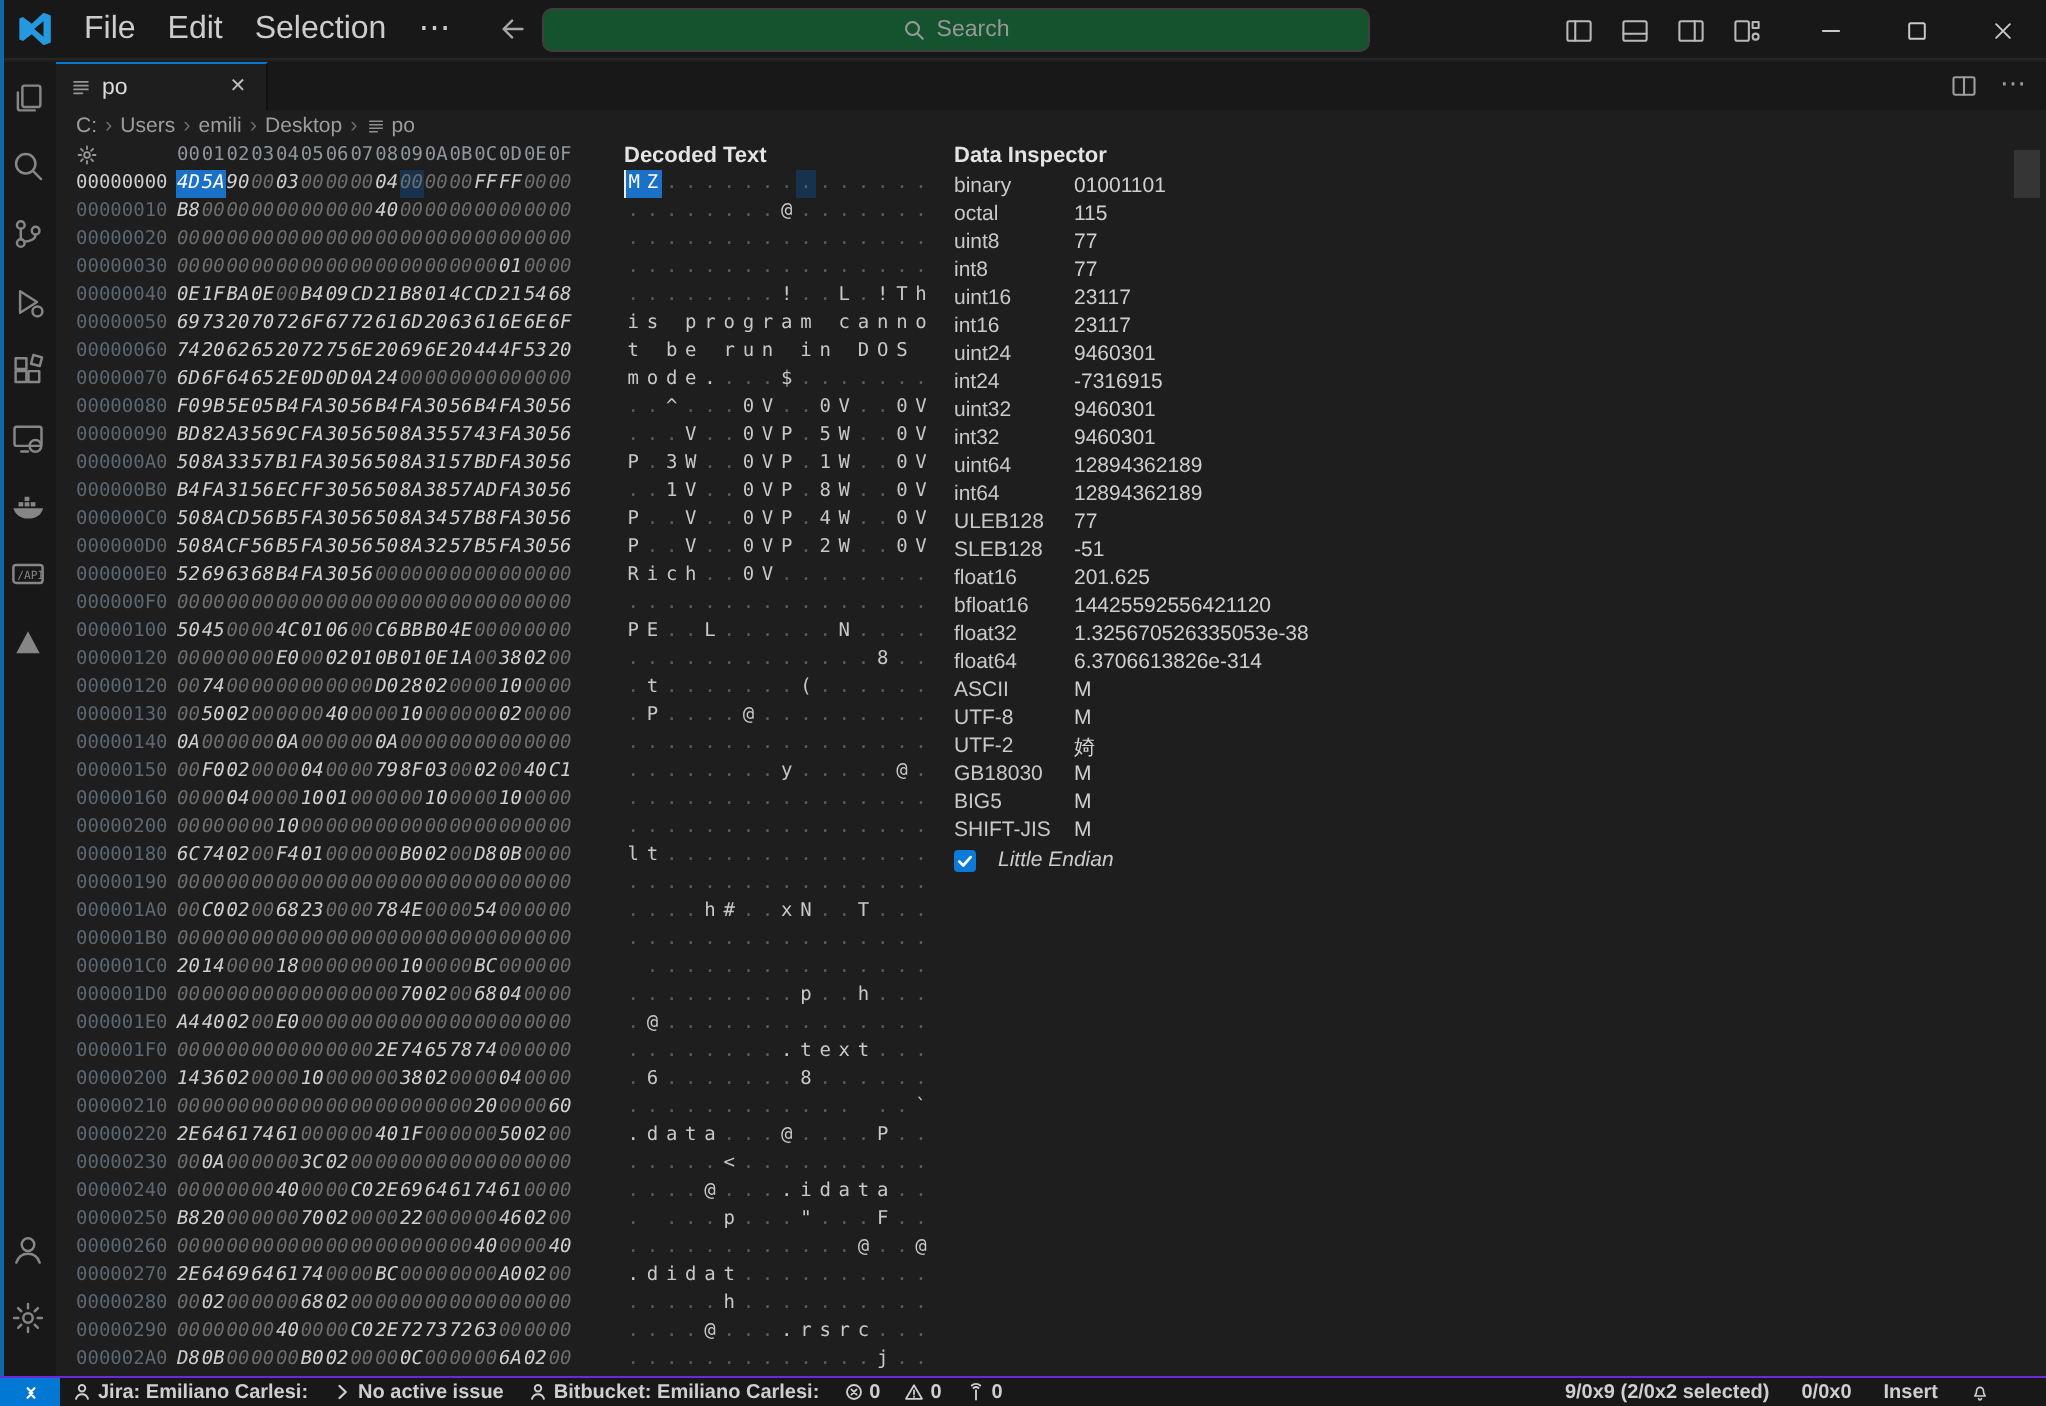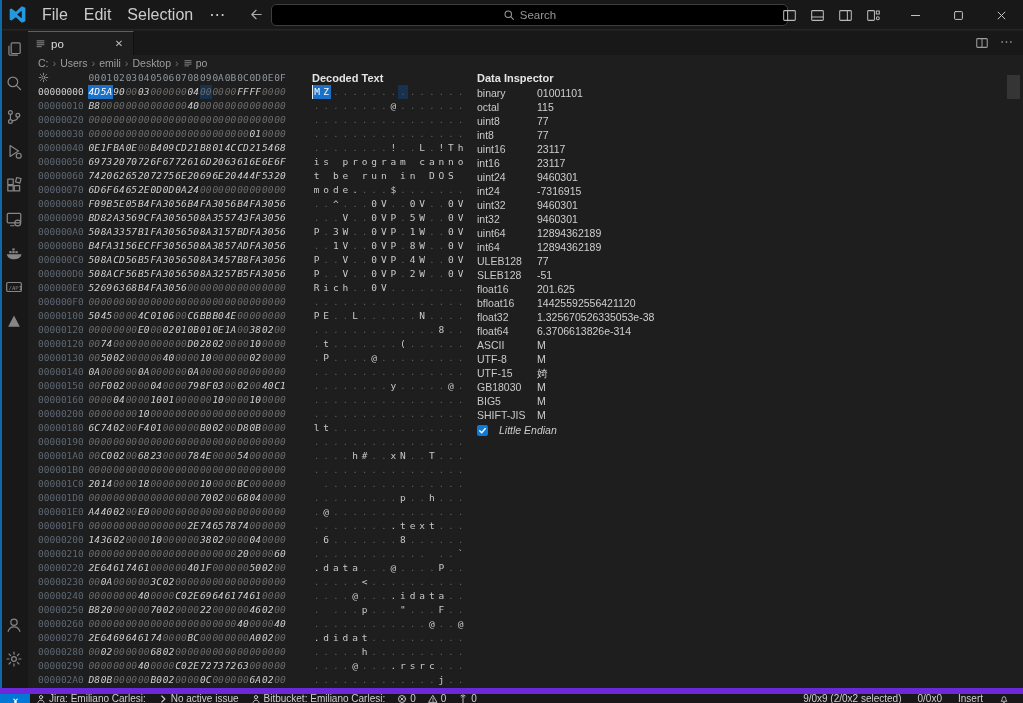--- a/index.html
+++ b/index.html
@@ -7,21 +7,21 @@
   #window { position:relative; width:1023px; height:703px; background:#1e1e1e; overflow:hidden; }
   .accent-edge { position:absolute; left:0; top:0; width:2px; height:703px; background:#0f68a9; z-index:40; }
 
   
   .titlebar { position:absolute; left:0; top:0; width:100%; height:30px; background:#181818; border-bottom:1px solid #262626; display:flex; align-items:center; z-index:30; }
   .vslogo { width:17px; height:17px; margin-left:9px; }
   .menus { display:flex; margin-left:8px; }
   .menu { color:#cccccc; font-size:16px; padding:0 8px; height:22px; line-height:22px; border-radius:4px; cursor:default; }
   .navarrows { display:flex; gap:13px; margin-left:16px; }
   .navbtn { width:15px; height:15px; color:#a9a9a9; }
-  .searchbox { position:absolute; left:271px; top:4px; width:517px; height:22px; background:#000000; border:1px solid #3e3e3e; border-radius:5px; display:flex; align-items:center; justify-content:center; gap:5px; color:#989898; font-size:11.5px; }
+  .searchbox { position:absolute; left:271px; top:4px; width:414px; height:22px; background:#14532d; border:1px solid #3e3e3e; border-radius:5px; display:flex; align-items:center; justify-content:center; gap:5px; color:#989898; font-size:11.5px; }
   .searchbox .sicon { width:12px; height:12px; color:#989898; }
   .wincontrols { position:absolute; right:0; top:0; height:30px; display:flex; align-items:center; }
   .layouticon { width:15px; height:15px; color:#b9b9b9; margin-right:13px; }
   .winbtn { width:43px; height:30px; display:flex; align-items:center; justify-content:center; color:#c9c9c9; }
   .winbtn svg { width:13px; height:13px; }
 
   
   .activitybar { position:absolute; left:0; top:31px; bottom:15px; width:28px; background:#181818; display:flex; flex-direction:column; align-items:center; padding:9px 0 4px 0; z-index:20; }
   .ai { width:18px; height:18px; color:#868686; margin-bottom:16px; }
   .ai.bottomfirst { margin-top:auto; }
@@ -71,26 +71,26 @@
   .insp-label { width:60px; font-size:10.5px; color:#c9c9c9; }
   .insp-value { font-size:10.5px; color:#cfcfcf; white-space:nowrap; }
   .insp-endian { position:absolute; left:0; top:352px; height:14px; display:flex; align-items:center; gap:11px;font-style:italic; }
   .cb { width:11px; height:11px; background:#0c7ad8; border-radius:2px; display:flex; align-items:center; justify-content:center; color:#fff; }
   .cb svg { width:9px; height:9px; }
   .endian-label { font-size:10.5px; color:#cccccc; }
 
   .scrollthumb { position:absolute; right:3px; top:4px; width:13px; height:24px; background:#424242; opacity:.65; }
 
   
-  .statusbar { position:absolute; left:0; bottom:0; width:100%; height:15px; background:#181818; border-top:6px solid #6d28d9; display:flex; font-size:10px; color:#cfcfcf; z-index:45; }
+  .statusbar { position:absolute; left:0; bottom:0; width:100%; height:15px; background:#181818; border-top:1px solid #6d28d9; display:flex; align-items:center; font-size:10px; color:#cfcfcf; z-index:45;font-weight:bold; }
   .remote { width:30px; height:15px; background:#0078d4; color:#ffffff; display:flex; align-items:center; justify-content:center; flex:none; }
   .remote svg { width:11px; height:11px; }
   .sb-item { display:flex; align-items:center; gap:3px; padding:0 6px; height:15px; white-space:nowrap; }
   .sb-ico { width:10px; height:10px; color:#cfcfcf; flex:none; }
-  .sb-right { margin-left:auto; display:flex; align-items:center; padding-right:6px; }
+  .sb-right { margin-left:auto; display:flex; align-items:center; padding-right:20px; }
   .sb-right .sb-item { padding:0 8px; }
   svg { display:block; width:100%; height:100%; }
 </style>
 </head>
 <body>
 
 <div id="window" style="--sel: #1b70c8; --cur: #16324e;">
   <div class="accent-edge"></div>
 
   <div class="titlebar">
@@ -2077,21 +2077,21 @@
             </div>
             <div class="insp-row">
               <span class="insp-label">ASCII</span>
               <span class="insp-value">M</span>
             </div>
             <div class="insp-row">
               <span class="insp-label">UTF-8</span>
               <span class="insp-value">M</span>
             </div>
             <div class="insp-row">
-              <span class="insp-label">UTF-15</span>
+              <span class="insp-label">UTF-2</span>
               <span class="insp-value">婍</span>
             </div>
             <div class="insp-row">
               <span class="insp-label">GB18030</span>
               <span class="insp-value">M</span>
             </div>
             <div class="insp-row">
               <span class="insp-label">BIG5</span>
               <span class="insp-value">M</span>
             </div>

